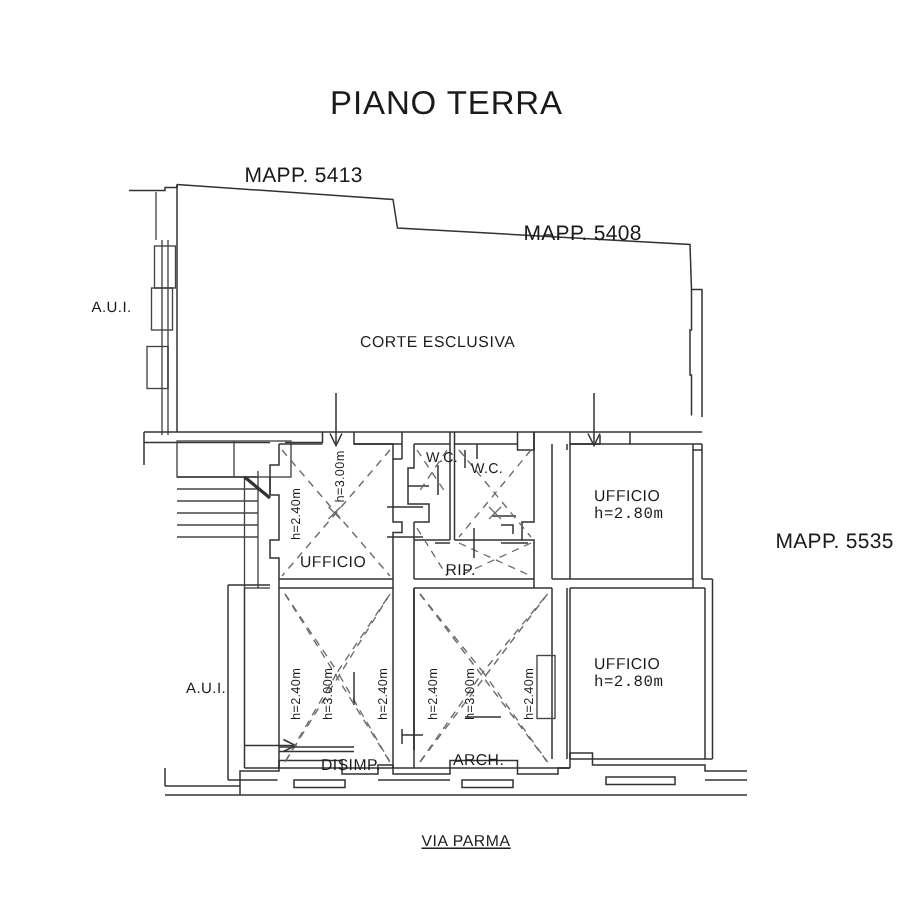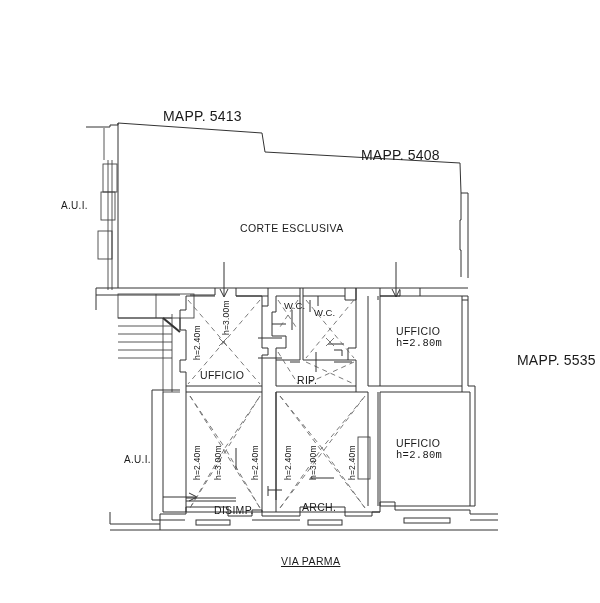--- a/index.html
+++ b/index.html
@@ -226,24 +226,25 @@
       <path d="M186,498 L236,498"></path>
       <path d="M186,501 L236,501"></path>
       <path d="M268,486 L268,496"></path>
       <path d="M268,490 L282,490"></path>
       <path d="M310,300 L310,312"></path>
       <path d="M318,296 L318,306"></path>
     </g>
 
   </svg>
 
+  <div class="lbl title" style="left:220px;top:56px;">PIANO TERRA</div>
 
   <div class="lbl mapp" style="left:163px;top:108px;">MAPP. 5413</div>
 
-  <div class="lbl mapp" style="left:337px;top:147px;padding-left:24px;">MAPP. 5408</div>
+  <div class="lbl mapp" style="left:325px;top:147px;padding-left:24px;">MAPP. 5408</div>
 
   <div class="lbl mapp" style="left:489px;top:352px;padding-left:28px;">MAPP. 5535</div>
 
   <div class="lbl area" style="left:240px;top:222px;">CORTE ESCLUSIVA</div>
 
   <div class="lbl aui" style="left:61px;top:200px;">A.U.I.</div>
 
   <div class="lbl aui" style="left:124px;top:454px;">A.U.I.</div>
 
   <div class="lbl room" style="left:200px;top:369px;">UFFICIO</div>

